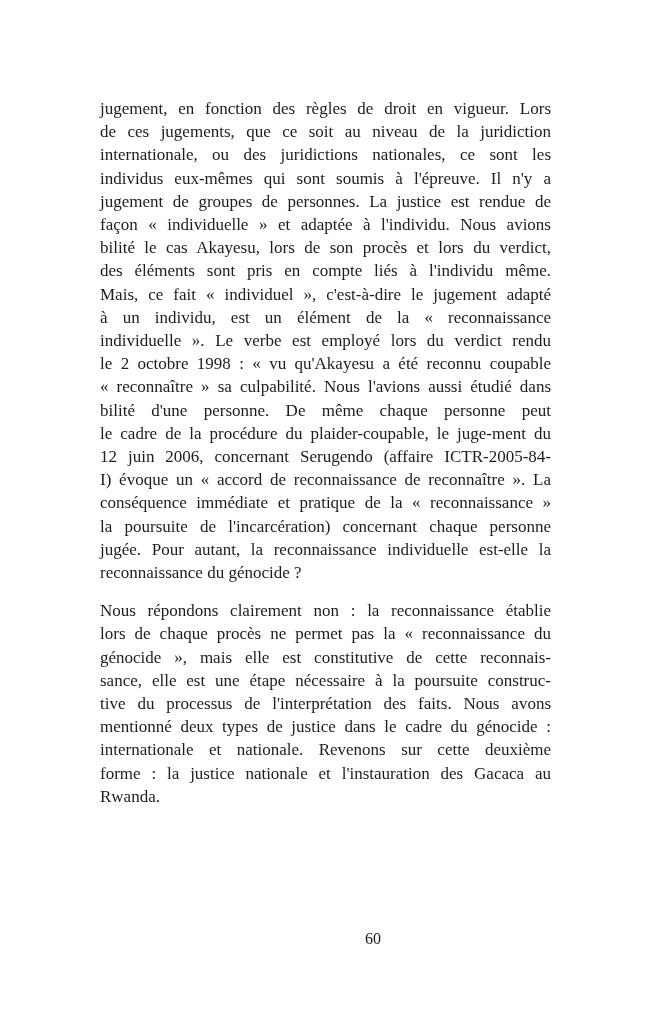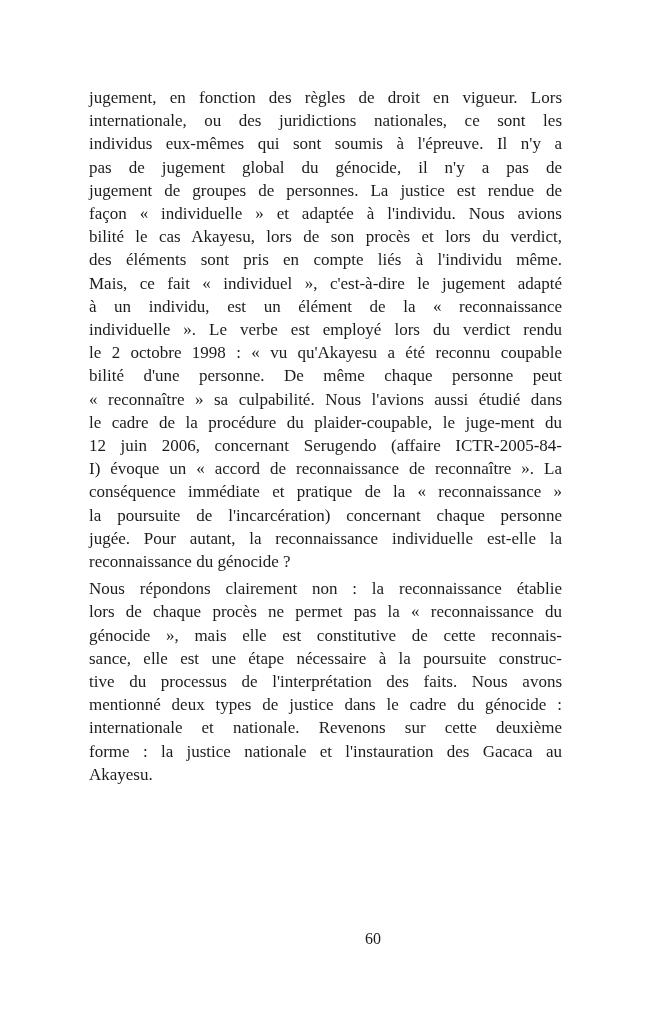--- a/index.html
+++ b/index.html
@@ -18,21 +18,21 @@
     }
     .text-block {
       position: absolute;
       left: 85px;
       top: 82px;
       width: 481px;
       font-size: 17px;
       line-height: 23.2px;
     }
     .paragraph {
-      margin: 4px;
+      margin: 15px;
     }
     .line {
       text-align: justify;
       text-align-last: justify;
       white-space: normal;
     }
     .line.last {
       text-align-last: left;
     }
     .page-number {
@@ -47,47 +47,47 @@
       padding-left: 48px;
     }
   </style>
 </head>
 <body>
 
 <div class="page">
   <div class="text-block">
       <div class="paragraph">
         <div class="line">jugement, en fonction des règles de droit en vigueur. Lors</div>
+        <div class="line">de ces jugements, que ce soit au niveau de la juridiction</div>
         <div class="line">internationale, ou des juridictions nationales, ce sont les</div>
         <div class="line">individus eux-mêmes qui sont soumis à l'épreuve. Il n'y a</div>
-        <div class="line">pas de jugement global du génocide, il n'y a pas de</div>
         <div class="line">jugement de groupes de personnes. La justice est rendue de</div>
         <div class="line">façon « individuelle » et adaptée à l'individu. Nous avions</div>
         <div class="line">bilité le cas Akayesu, lors de son procès et lors du verdict,</div>
         <div class="line">des éléments sont pris en compte liés à l'individu même.</div>
         <div class="line">Mais, ce fait « individuel », c'est-à-dire le jugement adapté</div>
         <div class="line">à un individu, est un élément de la « reconnaissance</div>
         <div class="line">individuelle ». Le verbe est employé lors du verdict rendu</div>
         <div class="line">le 2 octobre 1998 : « vu qu'Akayesu a été reconnu coupable</div>
+        <div class="line">« reconnaître » sa culpabilité. Nous l'avions aussi étudié dans</div>
         <div class="line">bilité d'une personne. De même chaque personne peut</div>
-        <div class="line">« reconnaître » sa culpabilité. Nous l'avions aussi étudié dans</div>
         <div class="line">le cadre de la procédure du plaider-coupable, le juge-ment du</div>
         <div class="line">12 juin 2006, concernant Serugendo (affaire ICTR-2005-84-</div>
         <div class="line">I) évoque un « accord de reconnaissance de reconnaître ». La</div>
         <div class="line">conséquence immédiate et pratique de la « reconnaissance »</div>
         <div class="line">la poursuite de l'incarcération) concernant chaque personne</div>
         <div class="line">jugée. Pour autant, la reconnaissance individuelle est-elle la</div>
         <div class="line last">reconnaissance du génocide ?</div>
       </div>
       <div class="paragraph">
         <div class="line">Nous répondons clairement non : la reconnaissance établie</div>
         <div class="line">lors de chaque procès ne permet pas la « reconnaissance du</div>
         <div class="line">génocide », mais elle est constitutive de cette reconnais-</div>
         <div class="line">sance, elle est une étape nécessaire à la poursuite construc-</div>
         <div class="line">tive du processus de l'interprétation des faits. Nous avons</div>
         <div class="line">mentionné deux types de justice dans le cadre du génocide :</div>
         <div class="line">internationale et nationale. Revenons sur cette deuxième</div>
         <div class="line">forme : la justice nationale et l'instauration des Gacaca au</div>
-        <div class="line last">Akayesu.</div>
+        <div class="line last">Rwanda.</div>
       </div>
     </div>
   <div class="page-number">60</div>
 </div>
 
 </body></html>

